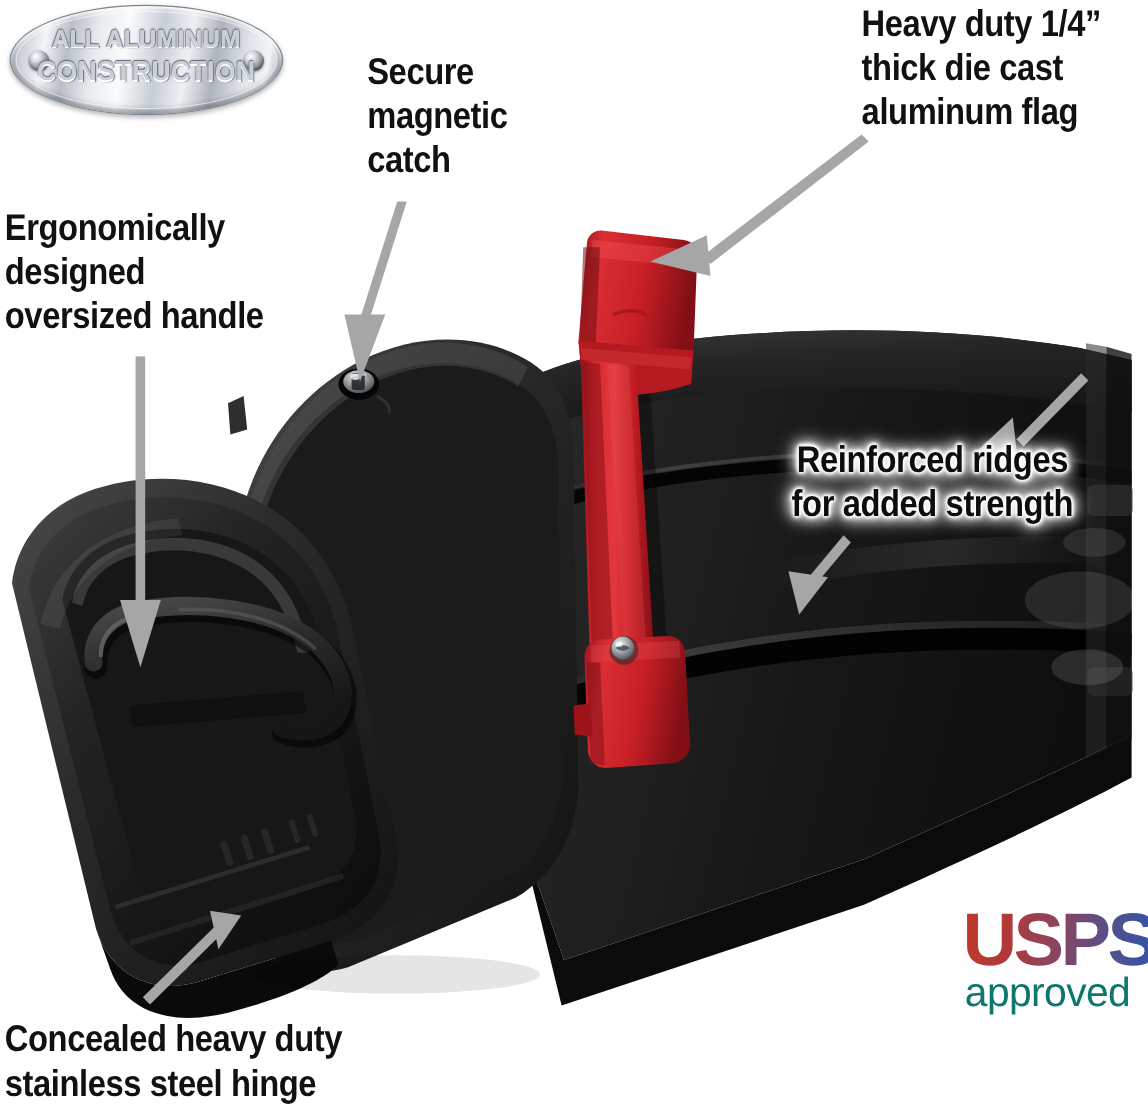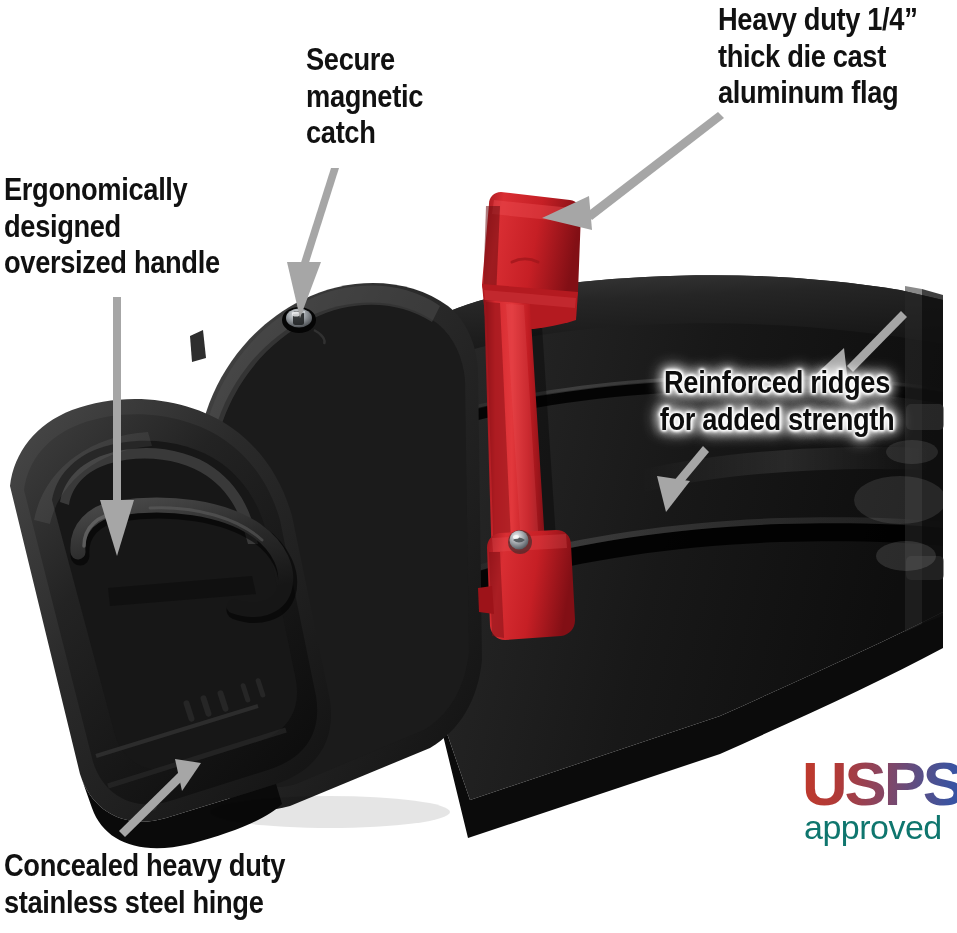--- a/index.html
+++ b/index.html
@@ -447,20 +447,27 @@
         <polygon points="690,481 666,512 657,476"></polygon>
       </g>
 
       <g>
         <polygon points="119,831 125,837 185,778 179,772"></polygon>
         <polygon points="175,759 201,763 182,791"></polygon>
       </g>
     </g>
   </svg>
 
+  <div id="badge-alum">
+    <div class="badge-oval"></div>
+    <div class="badge-rivet" id="rivet-left"></div>
+    <div class="badge-rivet" id="rivet-right"></div>
+    <div class="badge-text" id="badge-line1">ALL ALUMINUM</div>
+    <div class="badge-text" id="badge-line2">CONSTRUCTION</div>
+  </div>
 
   <div id="badge-usps">
     <div id="usps-word">USPS</div>
     <div id="usps-sub">approved</div>
   </div>
 
   <div class="callout" id="c-ergonomic">Ergonomically
 designed
 oversized handle</div>
 

